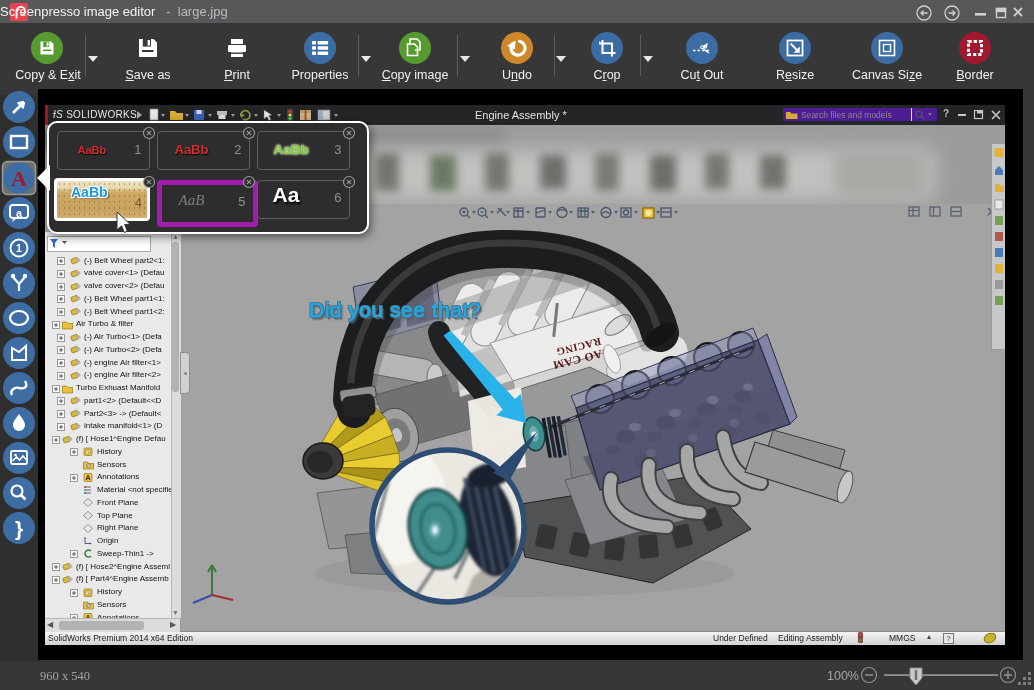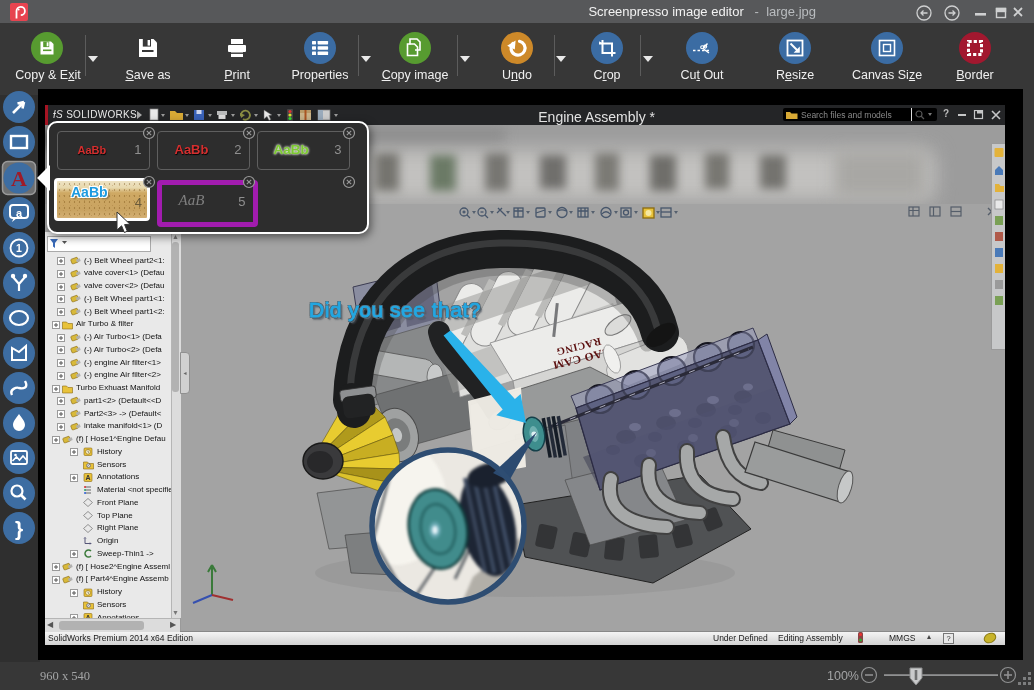--- a/index.html
+++ b/index.html
@@ -1,21 +1,21 @@
 <!DOCTYPE html>
 <html><head>
 <meta charset="utf-8">
 <style>
   html,body{margin:0;padding:0;}
   body{width:1034px;height:690px;overflow:hidden;background:#373737;font-family:"Liberation Sans",sans-serif;position:relative;}
   .abs{position:absolute;}
   
   #titlebar{left:0;top:0;width:1034px;height:23px;background:#57585a;}
   #applogo{left:10px;top:3px;width:18px;height:18px;background:#e74450;border-radius:2px;}
-  #apptitle{left:0;top:0;width:816px;height:23px;line-height:23px;text-align:right;color:#f2f2f2;font-size:13px;}
+  #apptitle{left:0;top:0;width:816px;height:23px;line-height:23px;text-align:left;color:#f2f2f2;font-size:13px;}
   #apptitle .fn{color:#b9bcbf;}
   
   #toolbar{left:0;top:23px;width:1034px;height:72px;background:#373737;}
   .tlabel{position:absolute;top:45px;font-size:12.5px;color:#f0f0f0;white-space:nowrap;text-align:center;}
   .tsep{position:absolute;top:12px;width:1px;height:41px;background:#5c5c5c;}
   .tdrop{position:absolute;width:0;height:0;border-left:5px solid transparent;border-right:5px solid transparent;border-top:6px solid #e8e8e8;}
   
   #sidebar{left:0;top:95px;width:40px;height:567px;background:#2f2f2f;}
   
   #frame{left:38px;top:89px;width:985px;height:571px;background:#000;}
@@ -268,22 +268,22 @@
         <circle cx="142" cy="7" r="1.6" fill="#dd3"></circle>
         <circle cx="142" cy="10.5" r="1.6" fill="#3d3"></circle>
       <rect x="152" y="4" width="11" height="8" fill="#c9b38a"></rect>
         <rect x="152" y="2" width="11" height="3" fill="#b89a68"></rect>
         <rect x="156.5" y="2" width="2" height="10" fill="#a52"></rect>
       <rect x="170" y="2" width="12" height="10" fill="#cccccc" stroke="#777" stroke-width="0.7"></rect>
         <rect x="170" y="2" width="5" height="10" fill="#9ab"></rect>
         <path d="M186 6 l4 0 -2 3 z" fill="#999"></path>
     </g>
   </svg>
-  <div class="abs" style="left:430px;top:4px;width:180px;text-align:right;color:#e2e2e2;font-size:14px">Engine Assembly *</div>
-  <div class="abs" style="left:738px;top:3px;width:154px;height:13px;background:#000000;border-radius:2px">
+  <div class="abs" style="left:430px;top:4px;width:180px;text-align:left;color:#e2e2e2;font-size:11px">Engine Assembly *</div>
+  <div class="abs" style="left:738px;top:3px;width:154px;height:13px;background:#4c1d95;border-radius:2px">
     <svg class="abs" style="left:3px;top:2px" width="12" height="9">
         <path d="M0 2 h4 l1.5 1.5 h6 v5.5 h-11.5 z" fill="#d8a935"></path>
       </svg>
     <div class="abs" style="left:18px;top:2px;font-size:8.5px;color:#8a8a8a">Search files and models</div>
     <div class="abs" style="left:128px;top:0;width:1px;height:13px;background:#ddd"></div>
     <svg class="abs" style="left:132px;top:2px" width="20" height="10">
         <circle cx="4" cy="4" r="3" fill="none" stroke="#555" stroke-width="1.2"></circle>
         <path d="M6 6 l3 3" stroke="#555" stroke-width="1.2"></path>
         <path d="M13 3 l4 0 -2 3 z" fill="#777"></path>
       </svg>
@@ -831,20 +831,24 @@
   </div>
   <div class="abs" style="left:5px;top:55px;width:90px;height:37px;border:3px solid #fff;border-radius:4px;background:linear-gradient(#eee3c4 0%,#e8d9ae 18%,#cfa964 32%,#c9a361 78%,#d4b074 100%)">
     <div class="abs" style="left:0;top:0;width:90px;height:37px;background-image:radial-gradient(rgba(120,80,20,0.4) 0.7px, transparent 1.1px),radial-gradient(rgba(150,105,45,0.3) 0.6px, transparent 1px);background-size:5px 6px,7px 5px;background-position:0 0,3px 2px;border-radius:2px"></div>
     <div class="abs" style="left:14px;top:3px;font-size:14px;font-weight:bold;color:#1c9ae0;text-shadow:-1px -1px 0 #fff,1px -1px 0 #fff,-1px 1px 0 #fff,1px 1px 0 #fff,2px 2px 2px rgba(0,0,0,0.4)">AaBb</div>
     <div class="abs" style="right:5px;top:14px;font-size:13px;color:#6a5a3a">4</div>
   </div>
   <div class="abs" style="left:107.5px;top:57px;width:91px;height:36.5px;border:5px solid #a21caf;border-radius:4px">
     <div class="abs" style="left:17px;top:7px;font-size:15px;font-style:italic;color:#7f7f7f;font-family:'Liberation Serif',serif">AaB</div>
     <div class="abs" style="right:7px;top:9px;font-size:13px;color:#8f8f8f">5</div>
   </div>
+  <div class="abs" style="left:207.5px;top:57px;width:91px;height:36.5px;border:1px solid #5f5f5f;border-radius:4px">
+    <div class="abs" style="left:15px;top:2px;font-size:21px;font-weight:bold;color:#fff;text-shadow:1.5px 1.5px 2px #000">Aa</div>
+    <div class="abs" style="right:7px;top:9px;font-size:13px;color:#8f8f8f">6</div>
+  </div>
   <svg class="abs" style="left:91px;top:1px" width="18" height="18">
       <circle cx="9" cy="9" r="5.5" fill="#2d2d2d" stroke="#9a9a9a" stroke-width="1.2"></circle>
       <path d="M6.8 6.8 l4.4 4.4 M11.2 6.8 l-4.4 4.4" stroke="#9a9a9a" stroke-width="1.1"></path>
     </svg>
   <svg class="abs" style="left:191px;top:1px" width="18" height="18">
       <circle cx="9" cy="9" r="5.5" fill="#2d2d2d" stroke="#9a9a9a" stroke-width="1.2"></circle>
       <path d="M6.8 6.8 l4.4 4.4 M11.2 6.8 l-4.4 4.4" stroke="#9a9a9a" stroke-width="1.1"></path>
     </svg>
   <svg class="abs" style="left:291px;top:1px" width="18" height="18">
       <circle cx="9" cy="9" r="5.5" fill="#2d2d2d" stroke="#9a9a9a" stroke-width="1.2"></circle>

